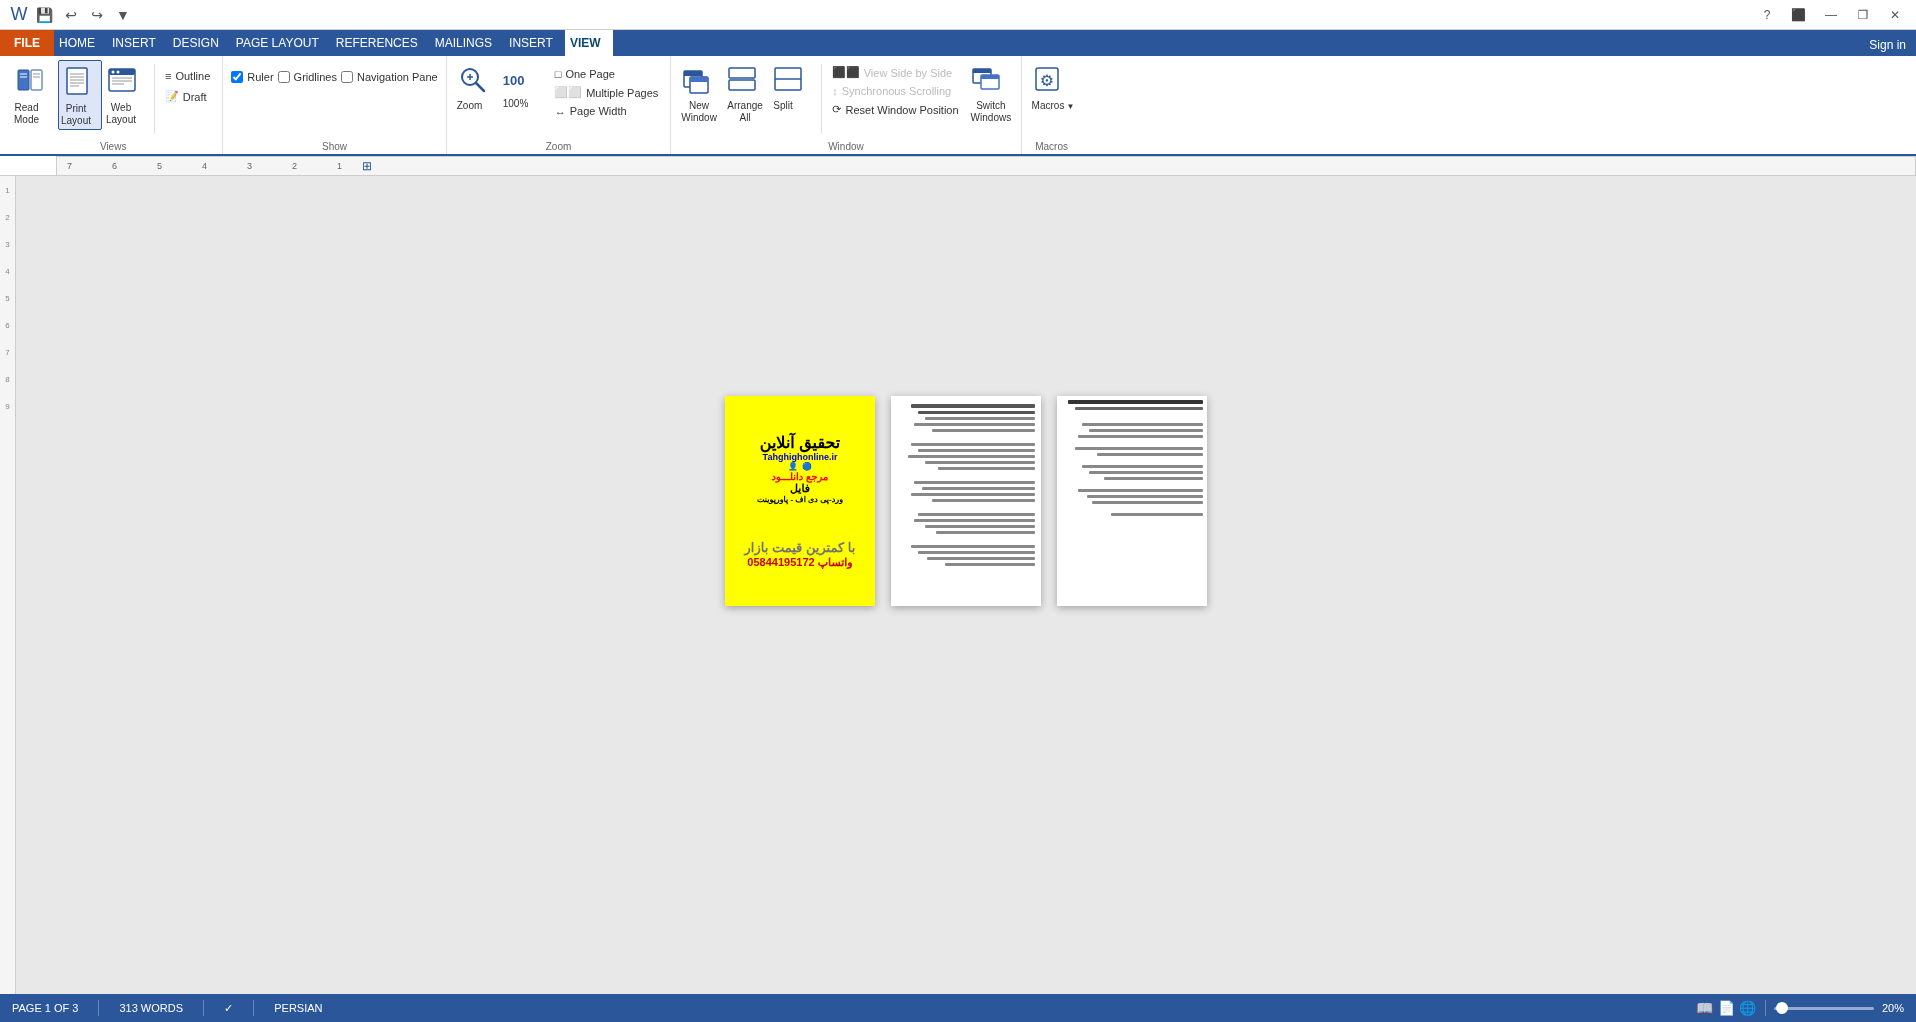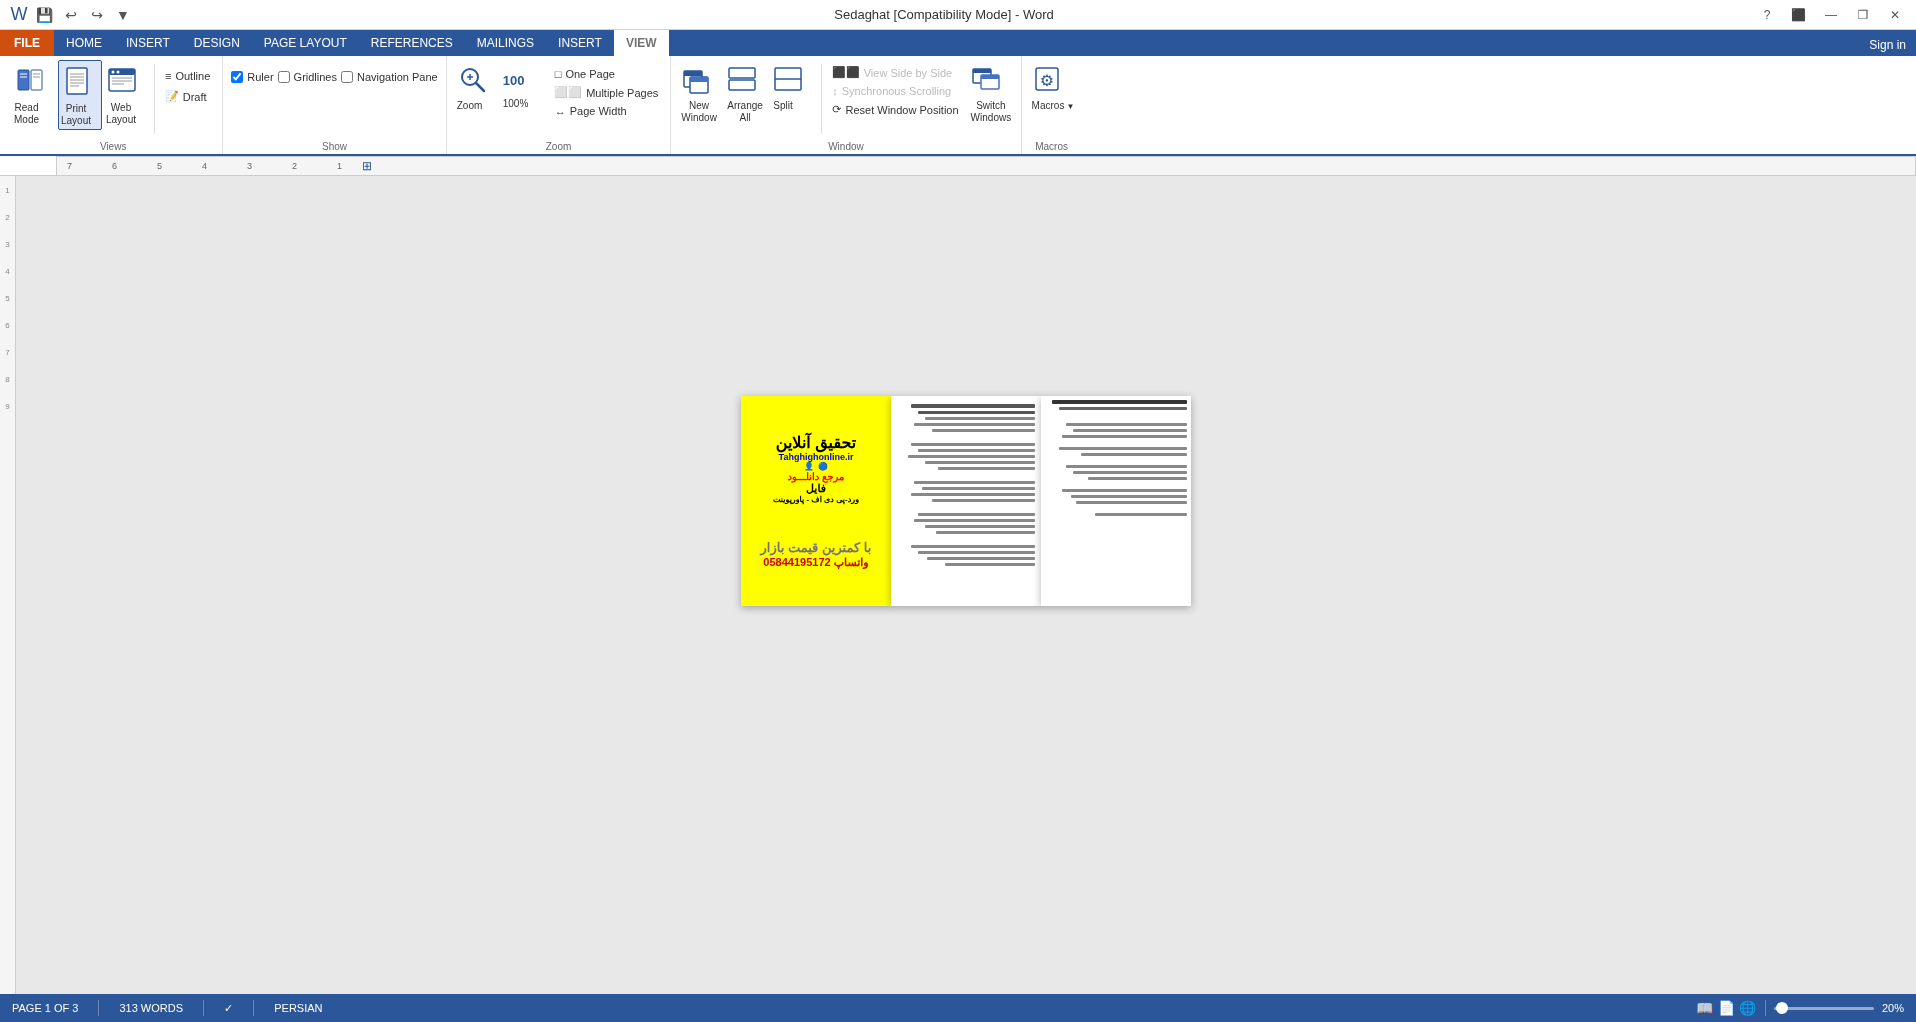--- a/index.html
+++ b/index.html
@@ -23,30 +23,30 @@
 
     
     #ribbon-tabs {
       height: 26px;
       background: #2b579a;
       display: flex;
       align-items: flex-end;
       padding-left: 0;
     }
     .ribbon-tab {
-      padding: 4px 12px 4px 12px;
+      padding: 4px 12px 4px 5px;
       color: #fff;
       font-size: 12px;
       cursor: pointer;
       height: 26px;
       display: flex;
       align-items: center;
     }
     .ribbon-tab.file-tab { background: #d04f0e; font-weight: bold; padding: 4px 14px; }
-    .ribbon-tab.active { background: #fff; color: #737373; font-weight: bold; }
+    .ribbon-tab.active { background: #fff; color: #0c4a6e; font-weight: bold; }
 
     
     #ribbon {
       height: 100px;
       background: #fff;
       border-bottom: 2px solid #2b579a;
       display: flex;
       align-items: stretch;
       padding: 0 4px;
     }
@@ -177,20 +177,21 @@
       display: flex;
       flex-direction: column;
       align-items: center;
       padding: 20px 0;
       gap: 20px;
     }
 
     
     .pages-row {
       display: flex;
+      gap: 16px;
       align-items: flex-start;
     }
 
     .page {
       background: #fff;
       box-shadow: 0 2px 8px rgba(0,0,0,0.3);
       width: 150px;
       height: 210px;
       position: relative;
       overflow: hidden;
@@ -299,21 +300,20 @@
 <body>
 
 <div id="titlebar">
   <div class="left-icons">
     <div class="icon-btn" style="color:#2b579a;font-size:18px;">W</div>
     <div class="icon-btn" title="Save">💾</div>
     <div class="icon-btn" title="Undo">↩</div>
     <div class="icon-btn" title="Redo">↪</div>
     <div class="icon-btn" title="Customize">▼</div>
   </div>
-  <div class="title">Sedaghat [Compatibility Mode] - Word</div>
   <div class="right-icons help-area">
     <div class="win-btn">?</div>
     <div class="win-btn">⬛</div>
     <div class="win-btn">—</div>
     <div class="win-btn">❐</div>
     <div class="win-btn close-btn">✕</div>
   </div>
 </div>
 
 <div id="ribbon-tabs">

